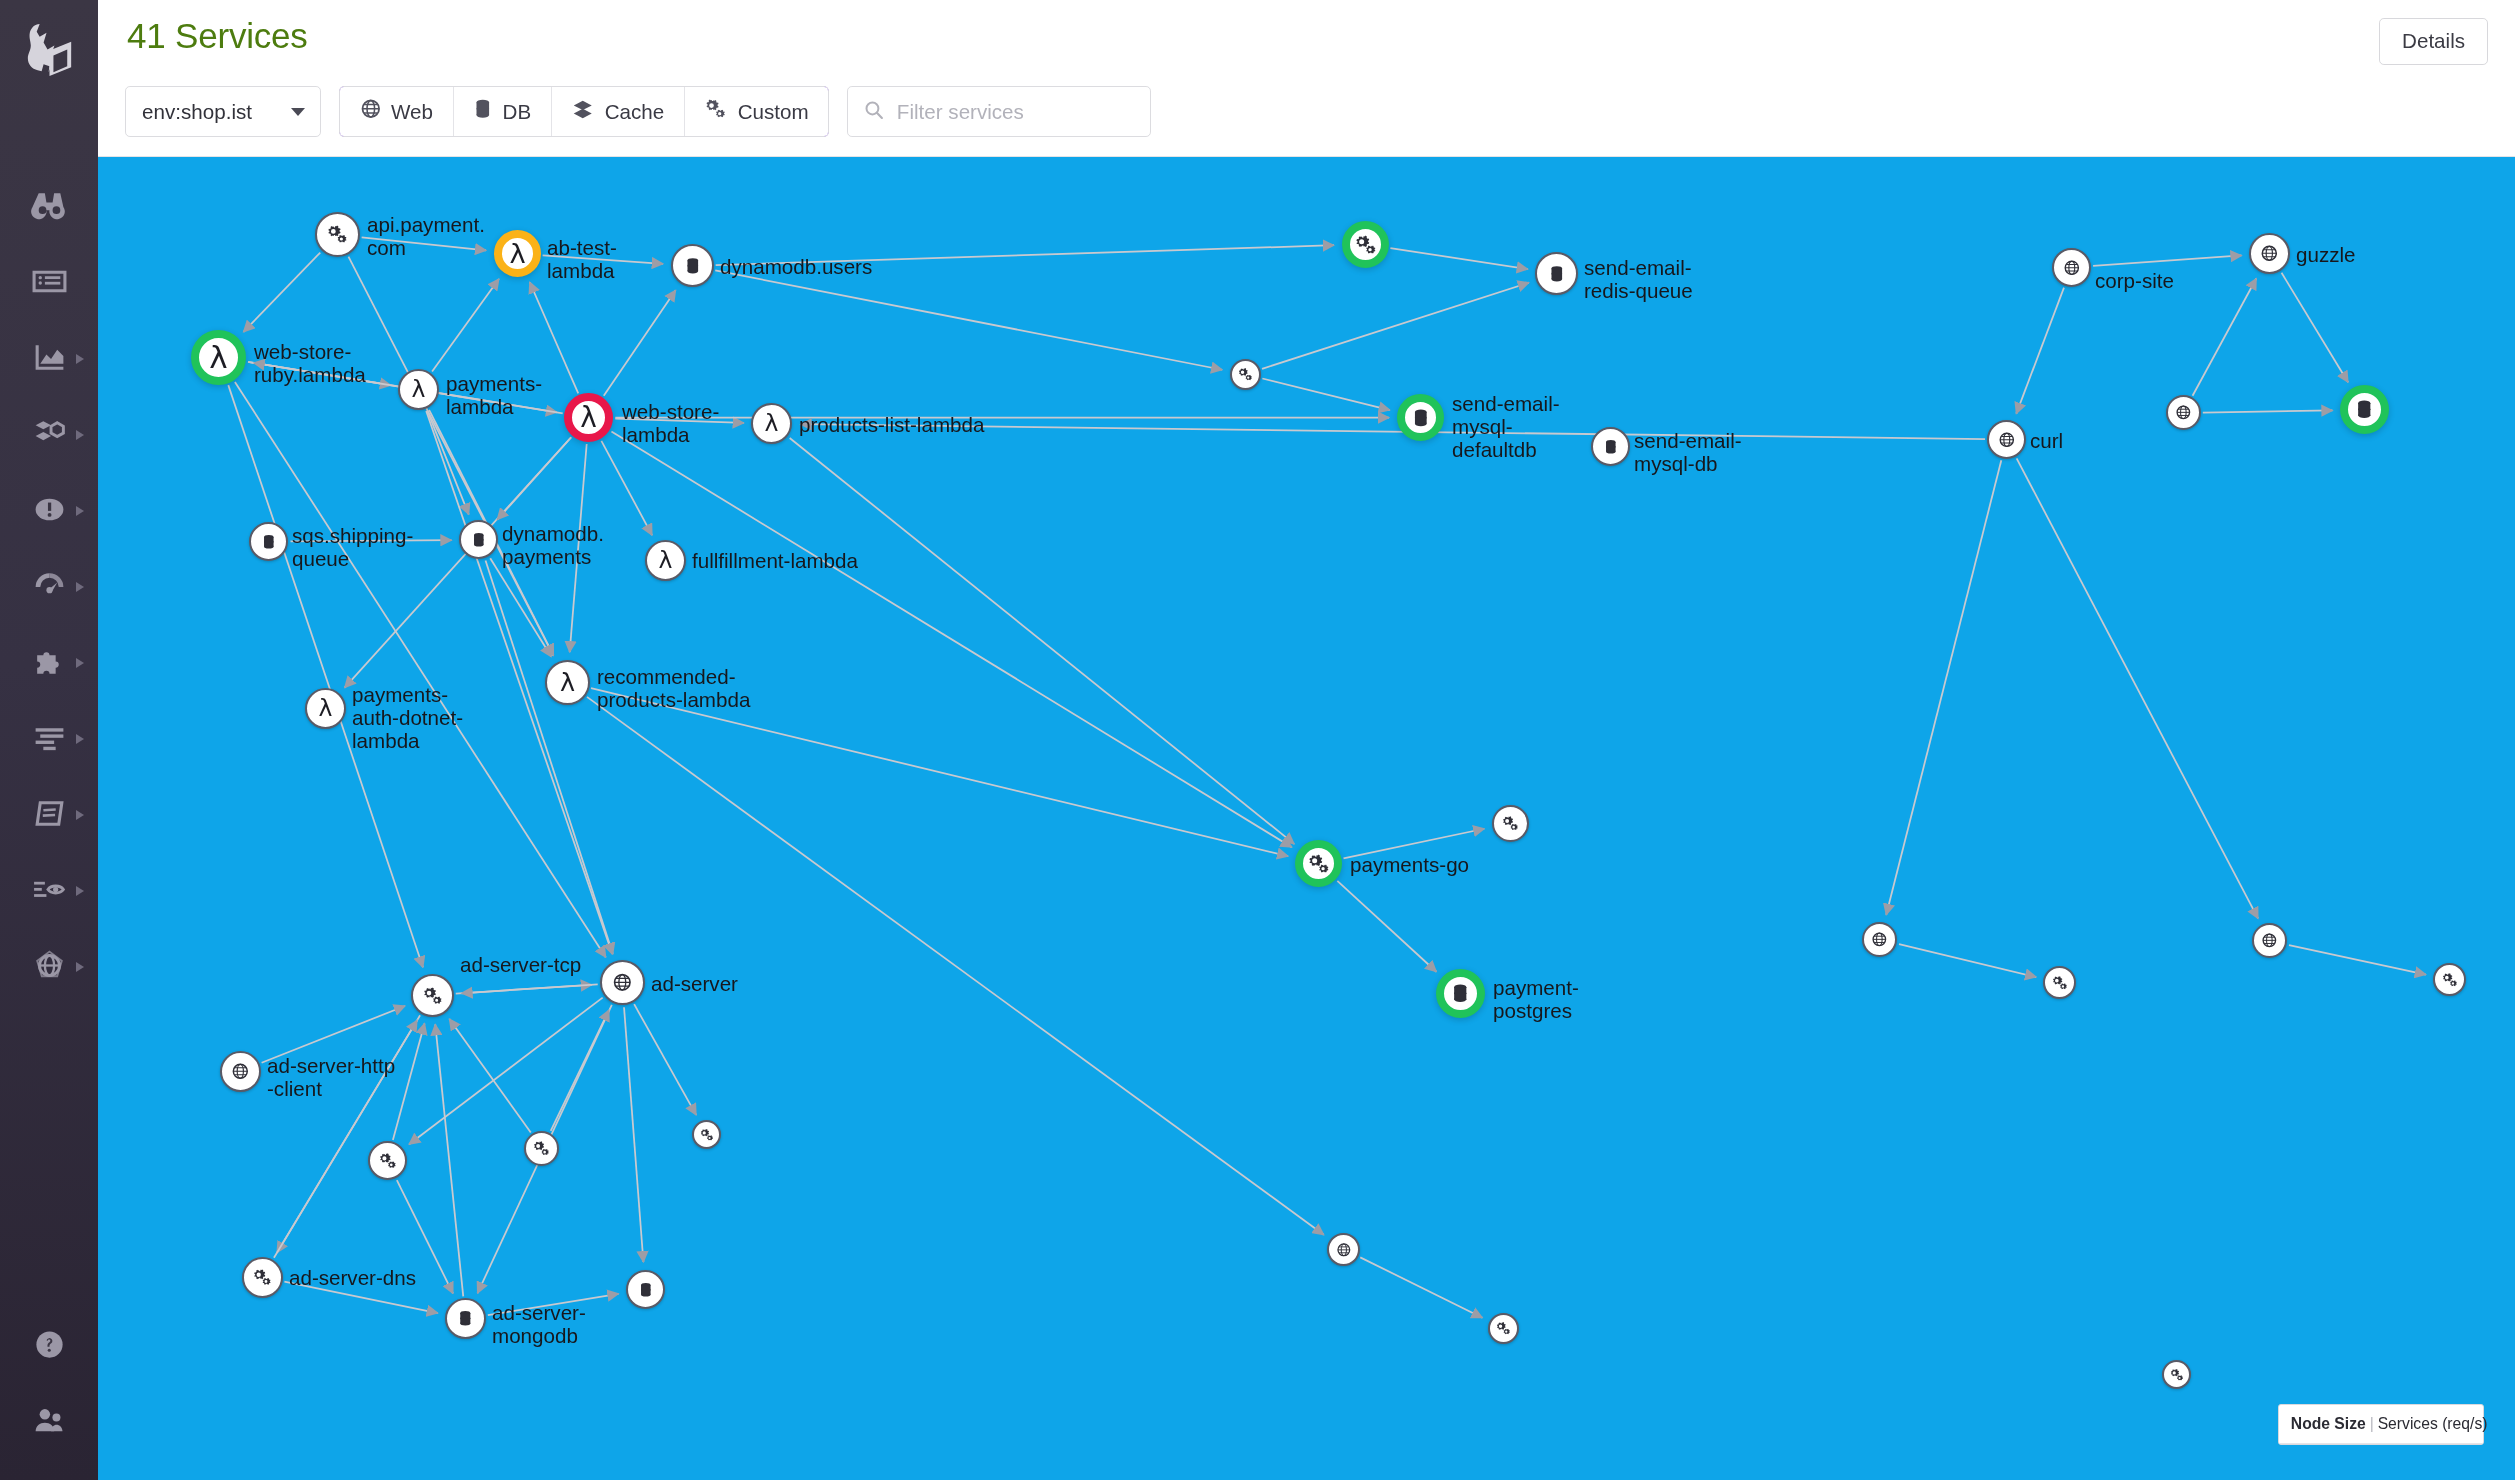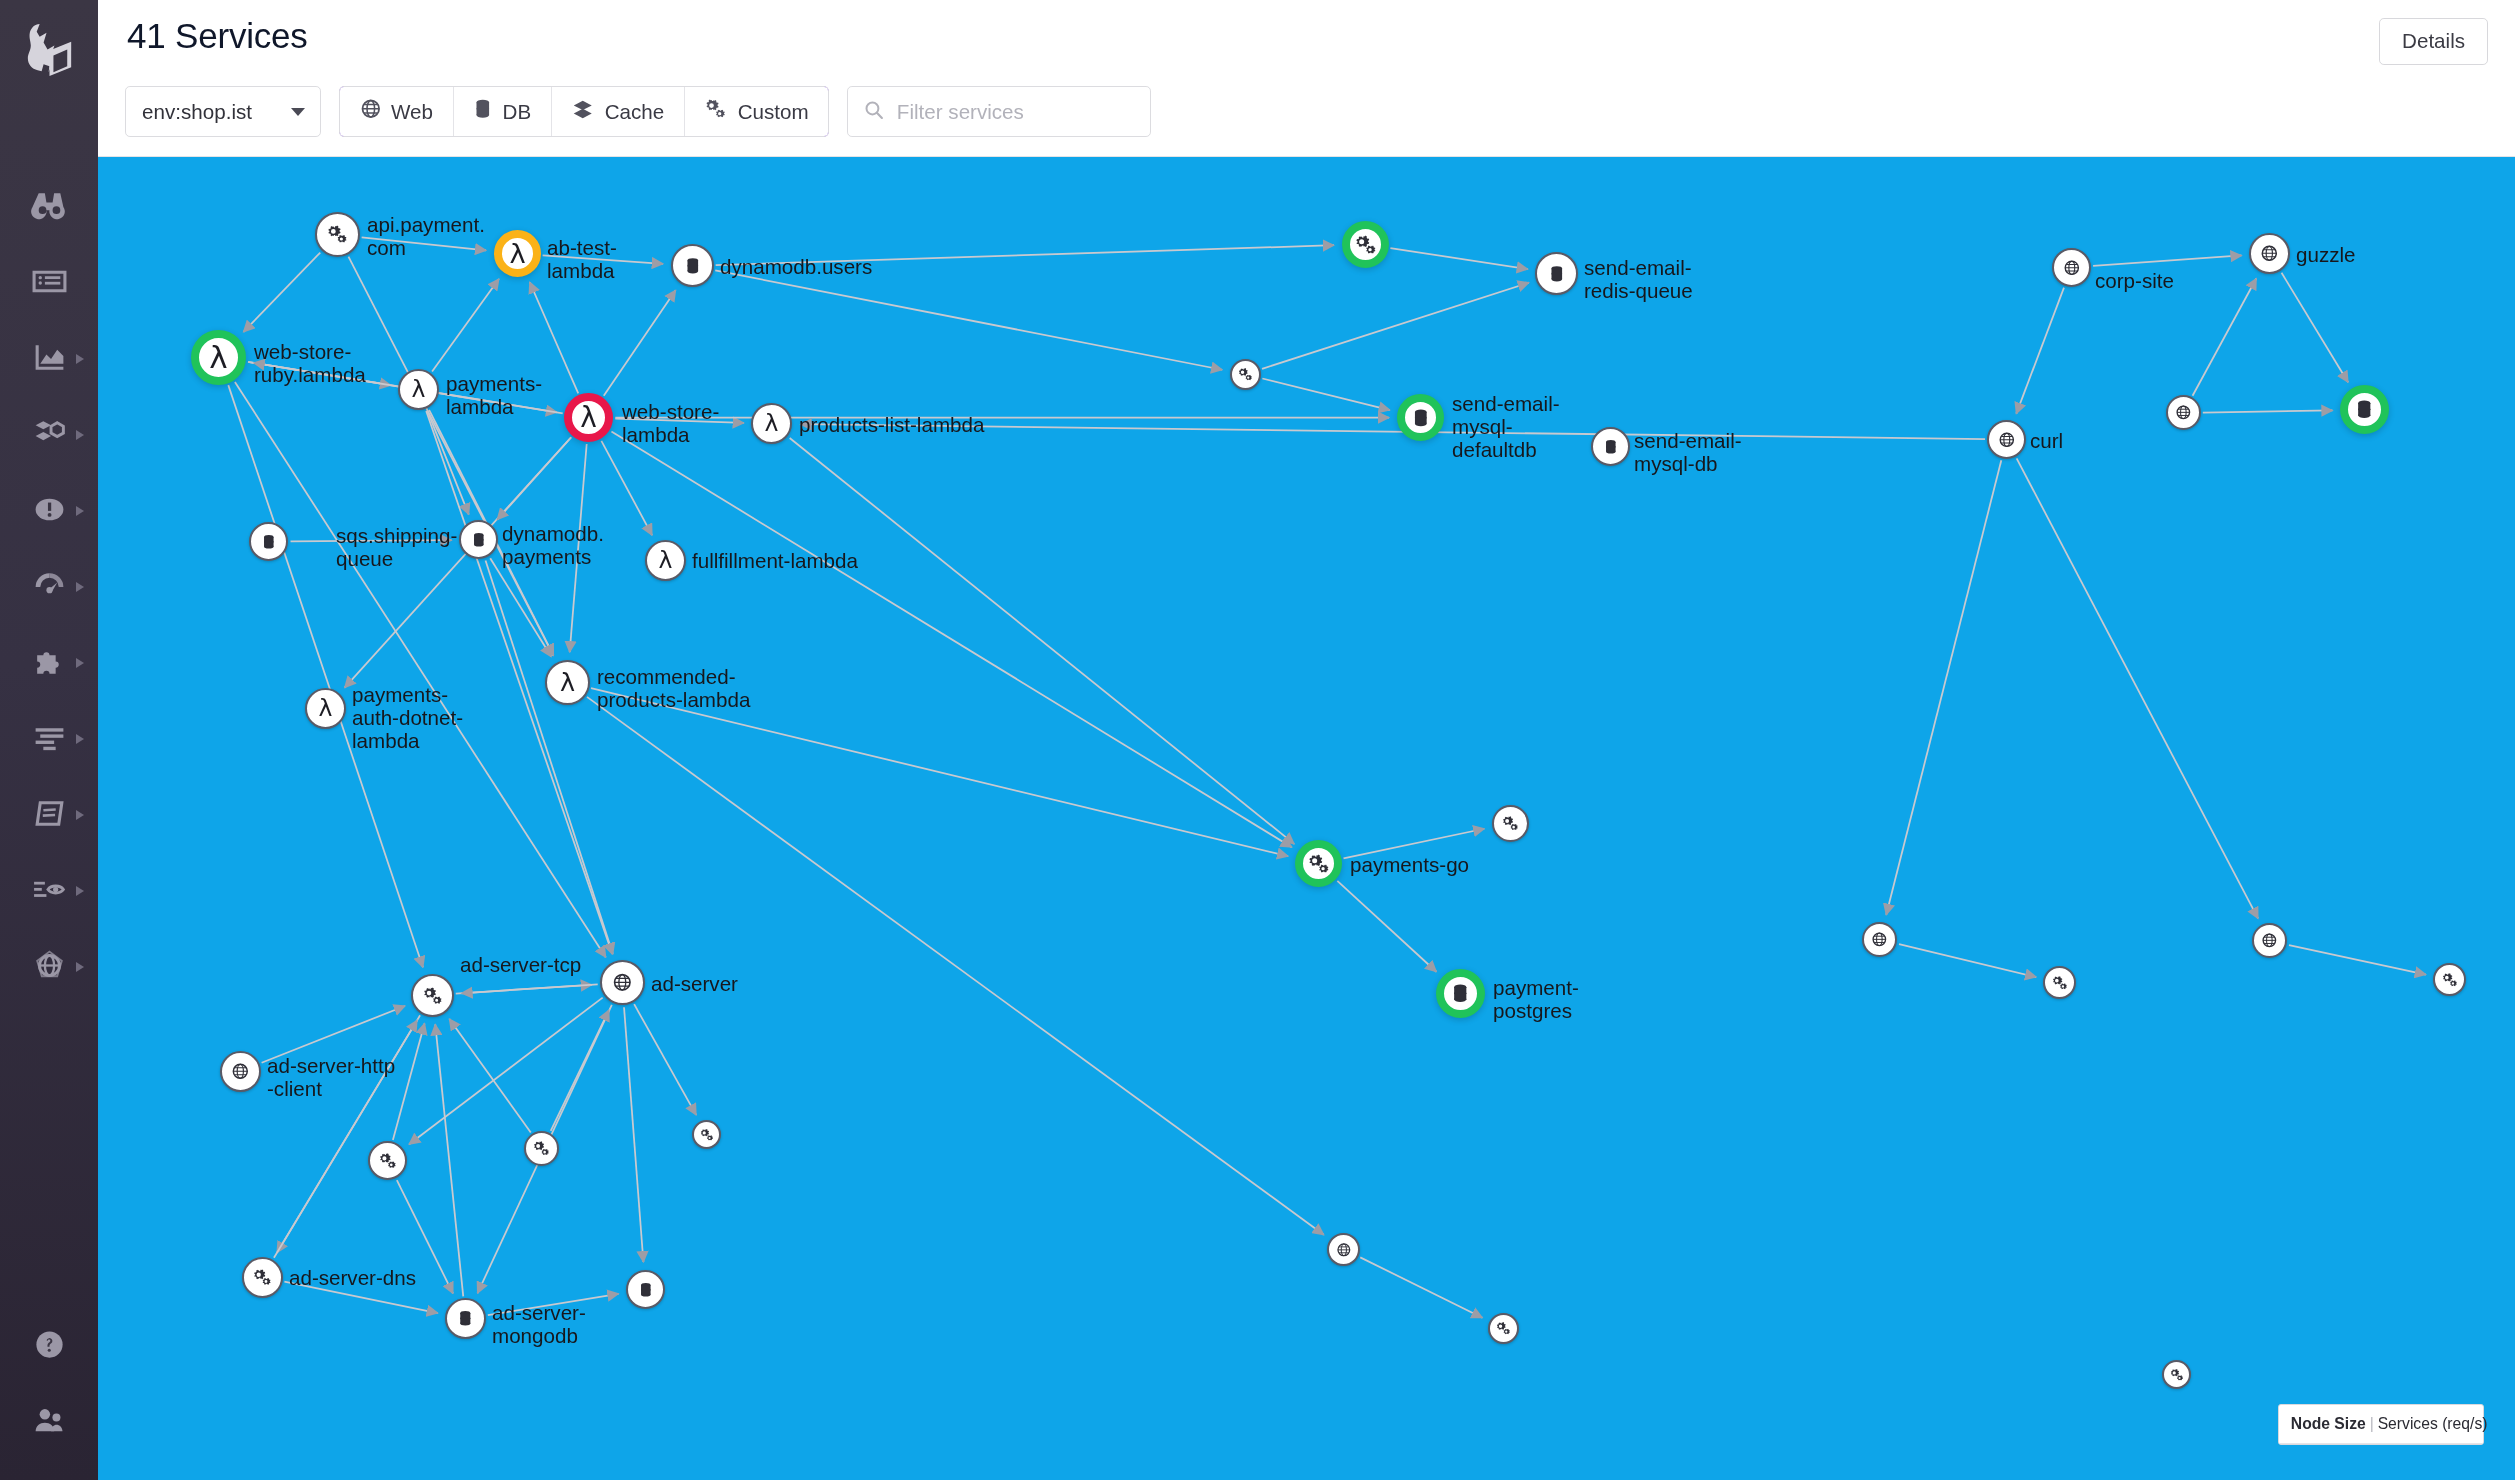--- a/index.html
+++ b/index.html
@@ -31,21 +31,21 @@
   }
   .side-bottom { margin-top: auto; width:100%; display:flex; flex-direction:column; align-items:center; padding-bottom: 19.6px;}
 
   
   #header {
     position: absolute; left: 98px; top: 0; right: 0; height: 157px;
     background: #fff; border-bottom: 1px solid #e3e3e6;
   }
   #page-title {
     position: absolute; left: 29px; top: 15.7px;
-    font-size: 35px; color: #0f172a; font-weight: 400; letter-spacing: -0.2px;
+    font-size: 35px; color: #4d7c0f; font-weight: 400; letter-spacing: -0.2px;
   }
   #details-button {
     position: absolute; right: 27.4px; top: 17.6px;
     border: 1px solid #d8d8dc; background: #fff; border-radius: 4.9px;
     padding: 10.8px 21.6px; font-size: 20.6px; color: #3b3b44; cursor: pointer;
     font-family: "Liberation Sans", sans-serif;
   }
   #toolbar { position: absolute; left: 27.4px; top: 86px; display: flex; align-items: center; }
   #env-select {
     display:flex; align-items:center; justify-content:space-between;
@@ -452,21 +452,21 @@
         <div class="node plain" style="width: 39px; height: 39px; left: 151px; top: 365px;">
           <span class="glyph" style="width: 17.6px; height: 17.6px;">
             <svg viewBox="0 0 20 24" width="100%" height="100%">
               <ellipse cx="10" cy="5.5" rx="6.5" ry="2.8"></ellipse>
               <ellipse cx="10" cy="12" rx="6.5" ry="2.8"></ellipse>
               <ellipse cx="10" cy="18.5" rx="6.5" ry="2.8"></ellipse>
               <rect x="3.5" y="5.5" width="13" height="13"></rect>
             </svg>
           </span>
         </div>
-        <div class="node-label" style="left: 194px; top: 367px; margin-left: 44px;">sqs.shipping-
+        <div class="node-label" style="left: 194px; top: 367px;">sqs.shipping-
 queue</div>
         <div class="node plain" style="width: 39px; height: 39px; left: 361px; top: 363px;">
           <span class="glyph" style="width: 17.6px; height: 17.6px;">
             <svg viewBox="0 0 20 24" width="100%" height="100%">
               <ellipse cx="10" cy="5.5" rx="6.5" ry="2.8"></ellipse>
               <ellipse cx="10" cy="12" rx="6.5" ry="2.8"></ellipse>
               <ellipse cx="10" cy="18.5" rx="6.5" ry="2.8"></ellipse>
               <rect x="3.5" y="5.5" width="13" height="13"></rect>
             </svg>
           </span>

